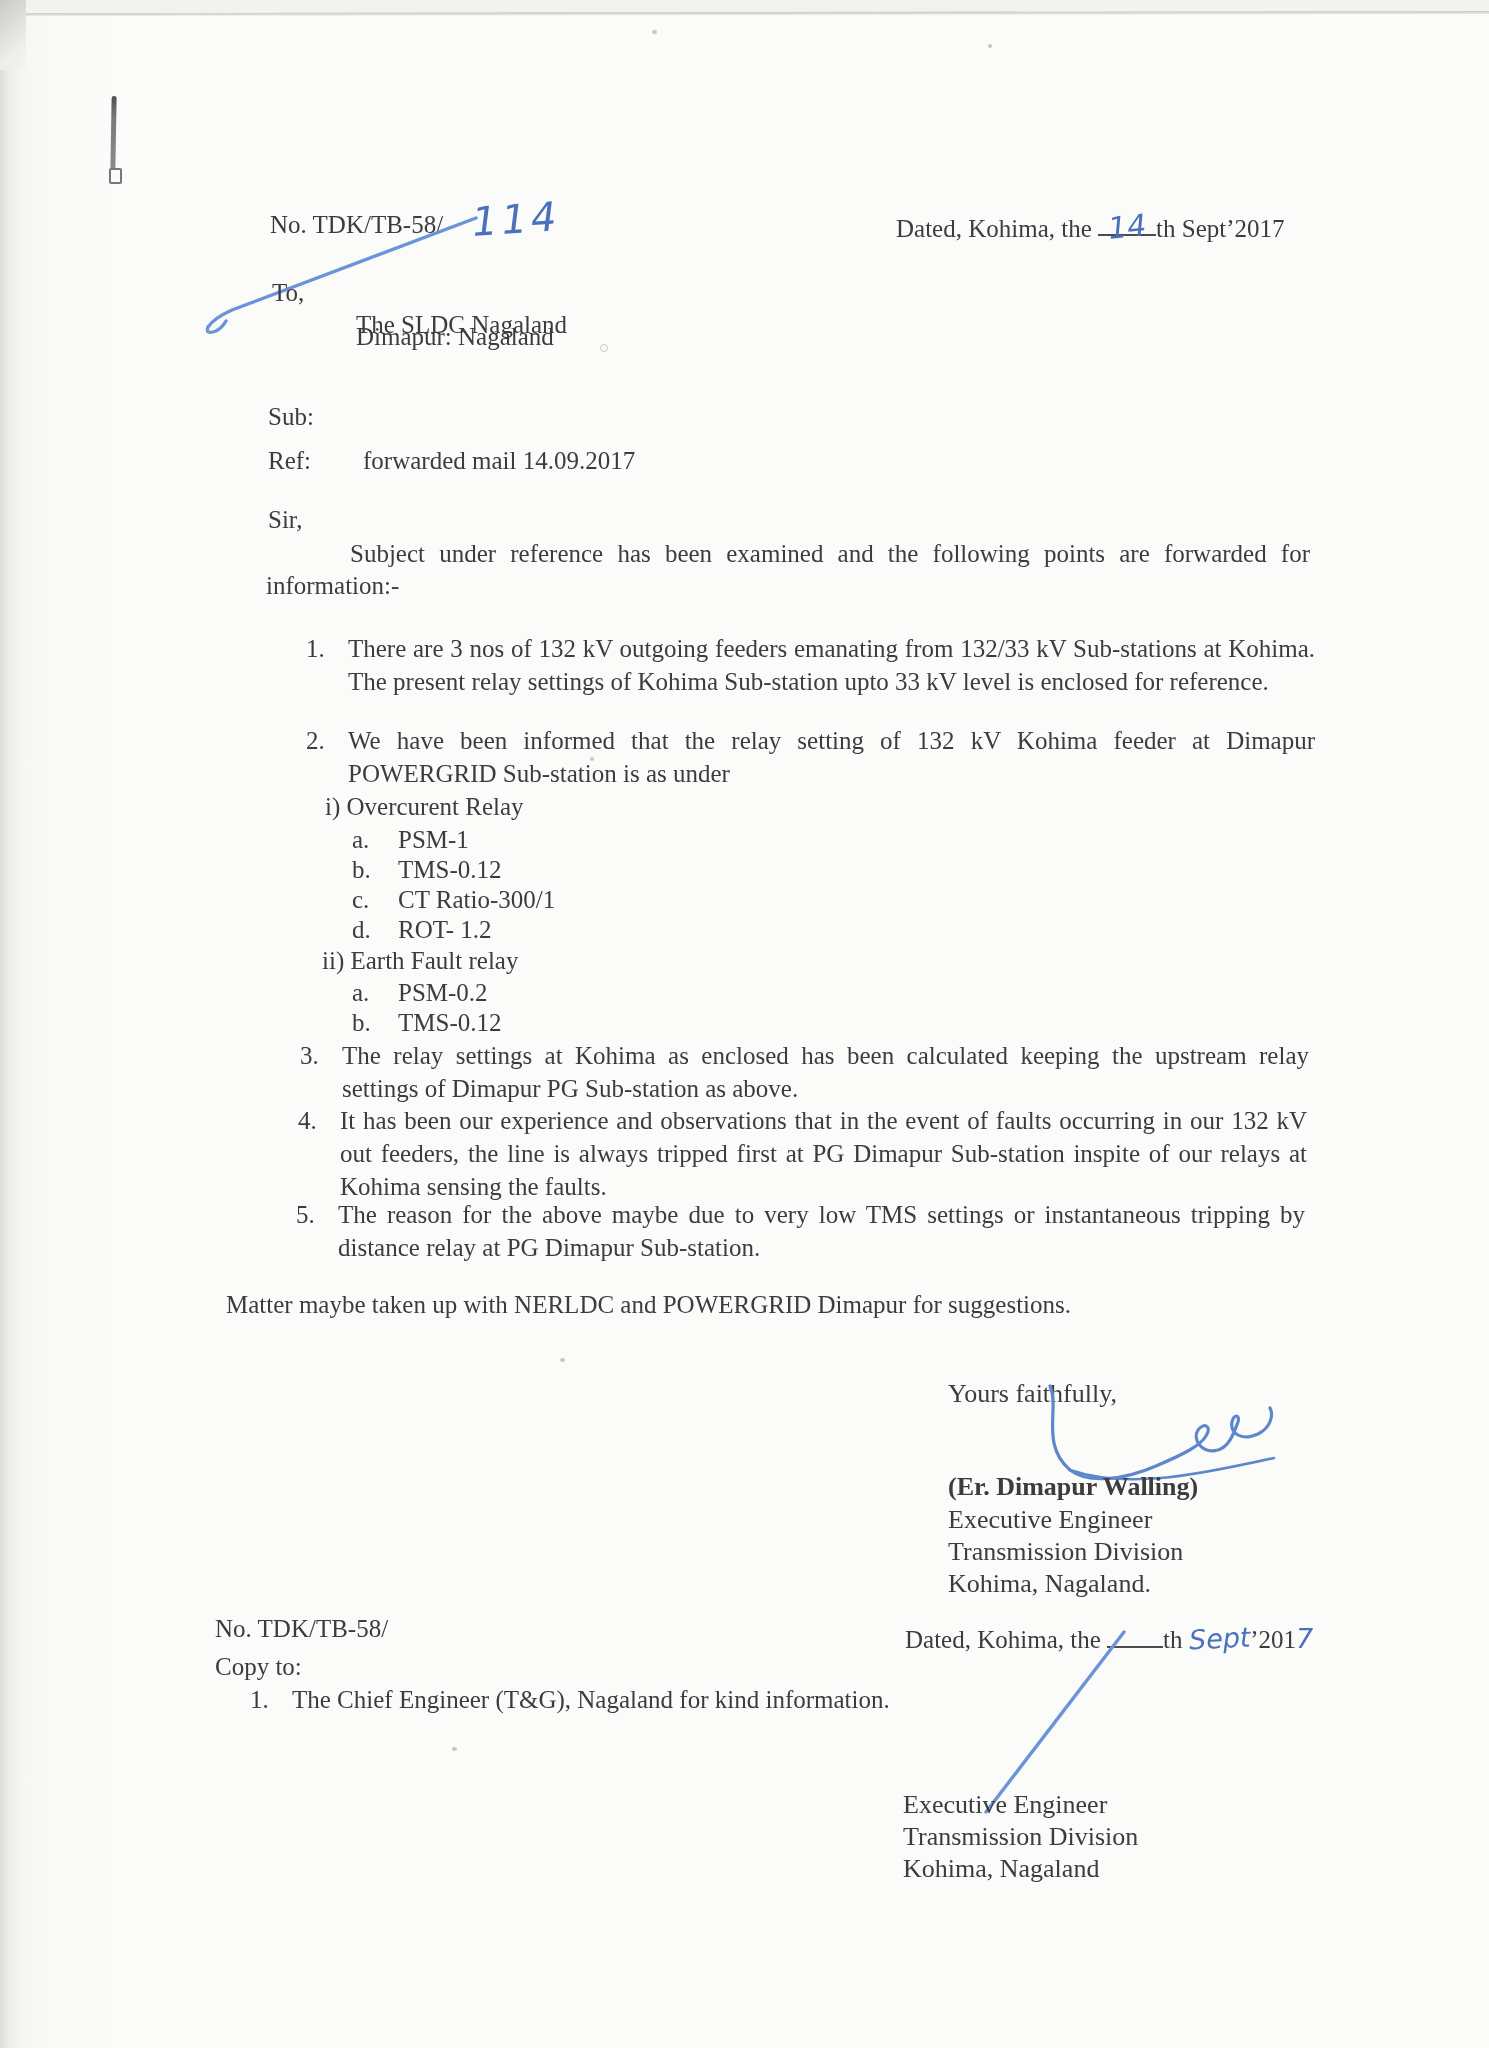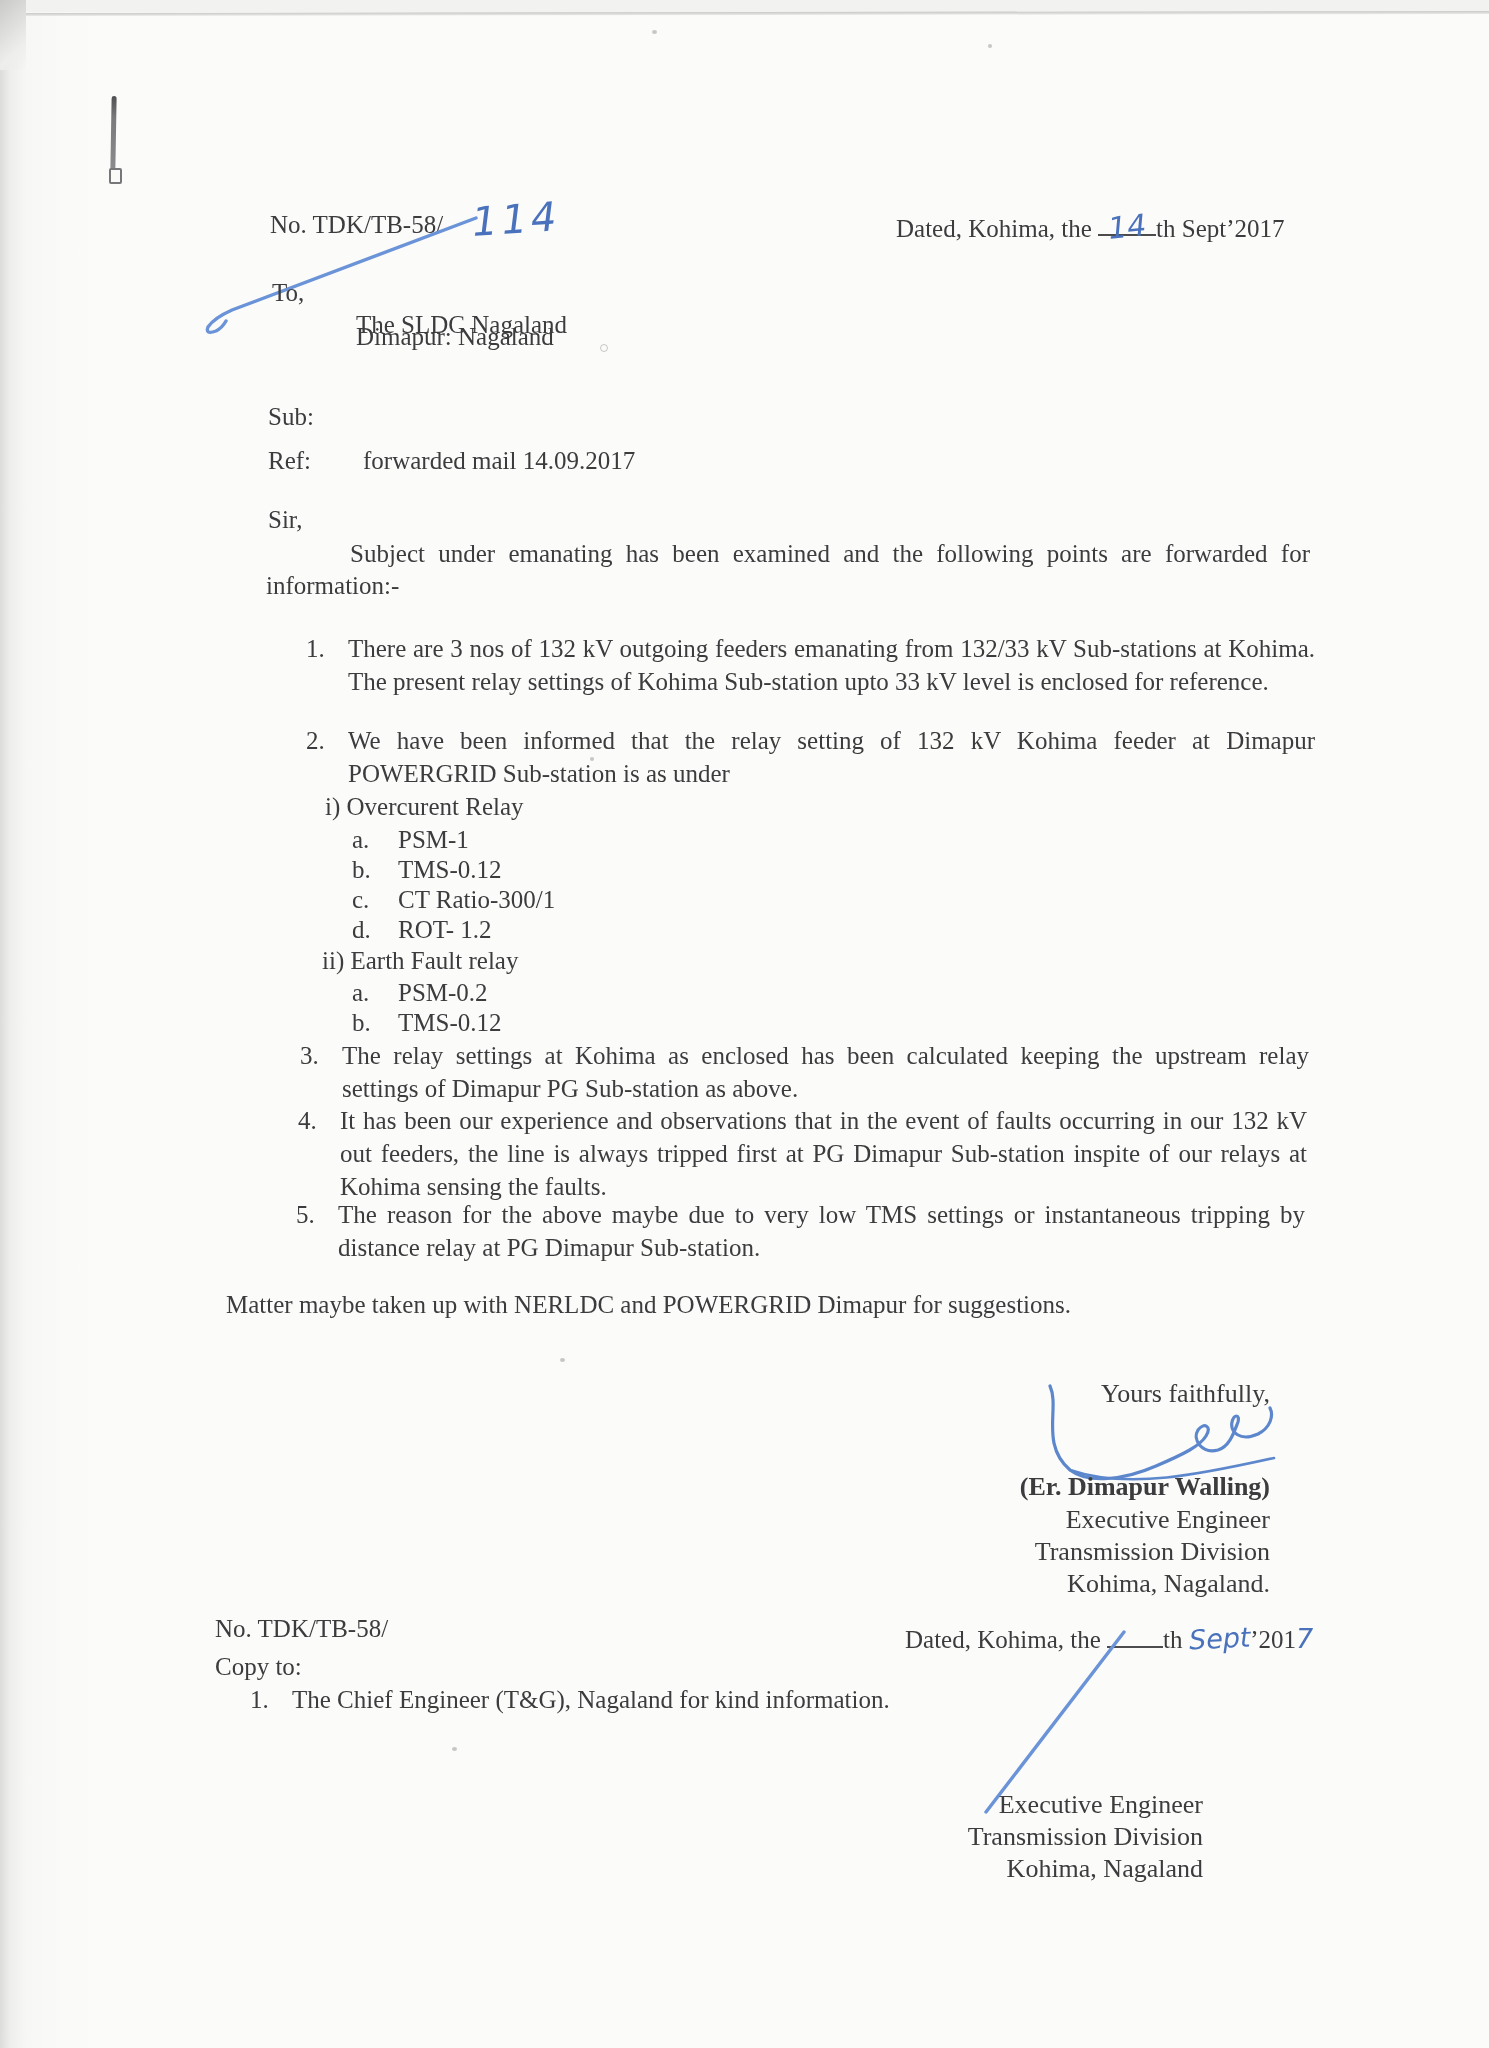--- a/index.html
+++ b/index.html
@@ -34,21 +34,21 @@
   .bold{font-weight:bold;}
   .just{text-align:justify;white-space:normal;}
   .blue{color:#4a72bc;}
   .hand{font-family:"DejaVu Sans", sans-serif;font-style:italic;}
   .blank{display:inline-block;border-bottom:2px solid #4c4c4e;height:24px;vertical-align:baseline;}
   .point{position:absolute;display:flex;}
   .point .num{width:42px;flex:0 0 42px;}
   .point .txt{width:967px;text-align:justify;white-space:normal;}
   .sub-it{position:absolute;display:flex;}
   .sub-it .ltr{width:46px;flex:0 0 46px;}
-  .sigline{text-align:right;}
+  .sigline{text-align:left;}
   .speck{position:absolute;background:#9a9a98;border-radius:50%;opacity:.55;}
   svg{position:absolute;overflow:visible;}
 </style>
 </head>
 <body>
 
 <div id="page">
 
   <div class="top-strip"></div>
   <div class="top-edge"></div>
@@ -71,21 +71,21 @@
 
   <div class="abs t25" style="left:272px;top:276px;">To,</div>
   <div class="abs t25" style="left:356px;top:308px;">The SLDC Nagaland</div>
   <div class="abs t25" style="left:356px;top:320px;">Dimapur: Nagaland</div>
 
   <div class="abs t25" style="left:268px;top:400px;">Sub:</div>
   <div class="abs t25" style="left:268px;top:444px;">Ref:</div>
   <div class="abs t25" style="left:363px;top:444px;">forwarded mail 14.09.2017</div>
 
   <div class="abs t25" style="left:268px;top:503px;">Sir,</div>
-  <div class="abs t25 just" style="left:266px;top:538px;width:1044px;text-indent:84px;line-height:32px;">Subject under emanating has been examined and the following points are forwarded for information:-</div>
+  <div class="abs t25 just" style="left:266px;top:538px;width:1044px;text-indent:84px;line-height:32px;">Subject under reference has been examined and the following points are forwarded for information:-</div>
 
   <div class="point t25" style="left:306px;top:632px;">
     <span class="num">1.</span>
     <span class="txt">There are 3 nos of 132 kV outgoing feeders emanating from 132/33 kV Sub-stations at Kohima. The present relay settings of Kohima Sub-station upto 33 kV level is enclosed for reference.</span>
   </div>
   <div class="point t25" style="left:306px;top:724px;">
     <span class="num">2.</span>
     <span class="txt">We have been informed that the relay setting of 132 kV Kohima feeder at Dimapur POWERGRID Sub-station is as under</span>
   </div>
 

